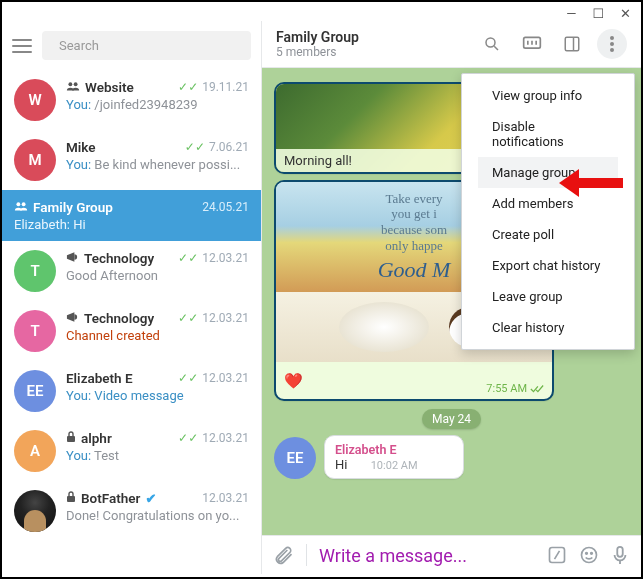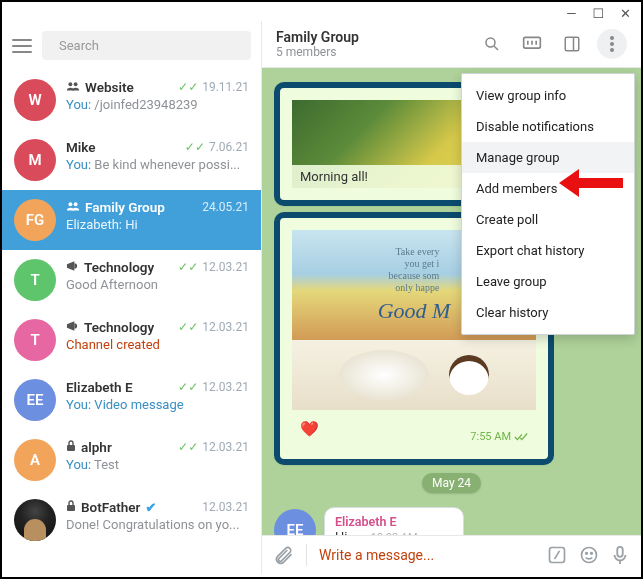--- a/index.html
+++ b/index.html
@@ -33,43 +33,43 @@
 .main { flex: 1; display: flex; flex-direction: column; background: #fff; position: relative; }
 .header { display: flex; align-items: center; justify-content: space-between; padding: 8px 14px; border-bottom: 1px solid #e6e8ea; }
 .header-left { display: flex; flex-direction: column; }
 .header-title { font-weight: 600; font-size: 14px; }
 .header-sub { font-size: 12px; color: #8e9298; }
 .header-icons { display: flex; align-items: center; gap: 10px; }
 .hicon { width: 30px; height: 30px; display: flex; align-items: center; justify-content: center; color: #888; border-radius: 4px; }
 .hicon.more { background: #eef0f1; border-radius: 50%; }
 .messages { flex: 1; background: #aed299; padding: 8px 12px 8px; overflow: hidden; position: relative; }
 .bubble { max-width: 280px; border-radius: 10px; background: #effcde; border: 1px solid #d7e9c3; padding: 6px 10px; margin: 6px 0; position: relative; box-shadow: 0 1px 1px rgba(0,0,0,0.06); }
-.bubble.img-card { width: 290px; padding: 12px; overflow: hidden; border: 6px solid #0c4a6e; }
+.bubble.img-card { width: 290px; padding: 0; overflow: hidden; border: 2px solid #0c4a6e; }
 .img-top { height: 88px; background: linear-gradient(135deg, #3d6b2f 0%, #5c8b3a 30%, #d6c94a 60%, #e4d45f 100%); display: flex; align-items: flex-end; }
 .img-caption { width: 100%; background: rgba(239,252,222,0.9); padding: 4px 8px; font-size: 13px; }
 .img-card2 .img-top { height: 110px; background: linear-gradient(180deg, #c8e4ef 0%, #a6cfe3 40%, #e4d87a 55%, #d29b56 100%); display: flex; flex-direction: column; align-items: center; justify-content: center; color: #3b5a7a; font-family: Georgia, serif; }
 .gm { font-size: 22px; font-style: italic; color: #2e5e8e; margin-top: 4px; }
-.quote { font-size: 10px; color: #5a7a90; text-align: right; line-height: 1.2; }
+.quote { font-size: 13px; color: #5a7a90; text-align: center; line-height: 1.2; }
 .img-plate { height: 70px; background: linear-gradient(180deg, #f5f1e2 0%, #e8dfc9 100%); display: flex; align-items: center; justify-content: center; gap: 20px; }
 .plate { width: 90px; height: 50px; background: radial-gradient(ellipse at center, #fff 0%, #e9e4d4 70%); border-radius: 50%; position: relative; }
 .cup { width: 40px; height: 40px; background: #fff; border-radius: 50%; box-shadow: inset 0 6px 0 #5a3a20; position: relative; }
 .bubble-footer { display: flex; justify-content: space-between; align-items: center; padding: 4px 8px; font-size: 11px; }
 .heart { color: #e03030; font-size: 15px; }
 .timestamp { color: #6fb54a; font-size: 11px; display: flex; align-items: center; gap: 3px; margin-top: 16px; }
-.date-chip { background: #88b072; color: #fff; font-size: 12px; padding: 3px 10px; border-radius: 12px; margin: 8px auto 14px; width: fit-content; box-shadow: 0 1px 2px rgba(0,0,0,0.15); }
+.date-chip { background: #88b072; color: #fff; font-size: 12px; padding: 3px 10px; border-radius: 12px; margin: 8px auto 6px; width: fit-content; box-shadow: 0 1px 2px rgba(0,0,0,0.15); }
 .msg-in { display: flex; align-items: flex-end; gap: 8px; }
 .bubble-in { background: #fff; border: 1px solid #d9dde0; border-radius: 10px; padding: 6px 10px; min-width: 140px; box-shadow: 0 1px 1px rgba(0,0,0,0.08); }
 .sender-name { color: #d44f8c; font-weight: 600; font-size: 12.5px; }
 .msg-text { font-size: 13px; }
 .msg-time { font-size: 11px; color: #aeb4b9; text-align: center; margin-left: 20px; display: inline-block; }
 .composer { display: flex; align-items: center; padding: 8px 12px; border-top: 1px solid #e6e8ea; gap: 12px; background: #fff; }
-.composer-input { flex: 1; color: #c2410c; font-size: 14px; }
+.composer-input { flex: 1; color: #a21caf; font-size: 18px; }
 .cicon { color: #9aa1a7; display: flex; align-items: center; justify-content: center; }
 
-.menu-popup { position: absolute; right: 6px; top: 52px; width: 174px; background: #fff; border: 1px solid #d0d4d8; border-radius: 2px; box-shadow: 0 4px 12px rgba(0,0,0,0.18); padding: 6px 0; z-index: 20; }
+.menu-popup { position: absolute; right: 6px; top: 52px; width: 174px; background: #fff; border: 1px solid #d0d4d8; border-radius: 2px; box-shadow: 0 4px 12px rgba(0,0,0,0.18); padding: 6px 16px; z-index: 20; }
 .menu-item { padding: 8px 14px; font-size: 13px; color: #222; }
 .menu-item.hover { background: #f2f3f4; }
 
 .arrow { position: absolute; right: 18px; top: 148px; z-index: 30; display: flex; align-items: center; }
 .arrow-shaft { width: 44px; height: 10px; background: #e81010; }
 .arrow-head { width: 0; height: 0; border-right: 20px solid #e81010; border-top: 14px solid transparent; border-bottom: 14px solid transparent; }
 .img-avatar { width: 42px; height: 42px; border-radius: 50%; flex-shrink: 0; background: radial-gradient(circle at 50% 30%, #444 0%, #222 40%, #111 100%); position: relative; overflow: hidden; }
 .img-avatar::after { content:""; position:absolute; bottom:0; left:10px; width:22px; height:22px; background:#b89060; border-radius:50% 50% 0 0; }
 </style>
 </head>
@@ -122,21 +122,20 @@
               </div>
               <div class="chat-meta">
                 <span class="checks">✓✓</span>
                 <span>7.06.21</span>
               </div>
             </div>
             <div class="chat-subtitle"><span class="you-prefix">You:</span><span> Be kind whenever possi...</span></div>
           </div>
         </div>
         <div class="chat-item active">
-          <div class="avatar" style="background:#f2a55a">FG</div>
           <div class="chat-content">
             <div class="chat-row1">
               <div class="chat-name">
                 <span class="icon-mini"><svg width="14" height="10" viewBox="0 0 16 10" fill="currentColor">
                     <circle cx="5" cy="3" r="2.2"></circle>
                     <circle cx="11" cy="3" r="2.2"></circle>
                     <path d="M1 10 a4 3 0 0 1 8 0 Z"></path>
                     <path d="M7 10 a4 3 0 0 1 8 0 Z"></path>
                   </svg></span>
                 <span>Family Group</span>

